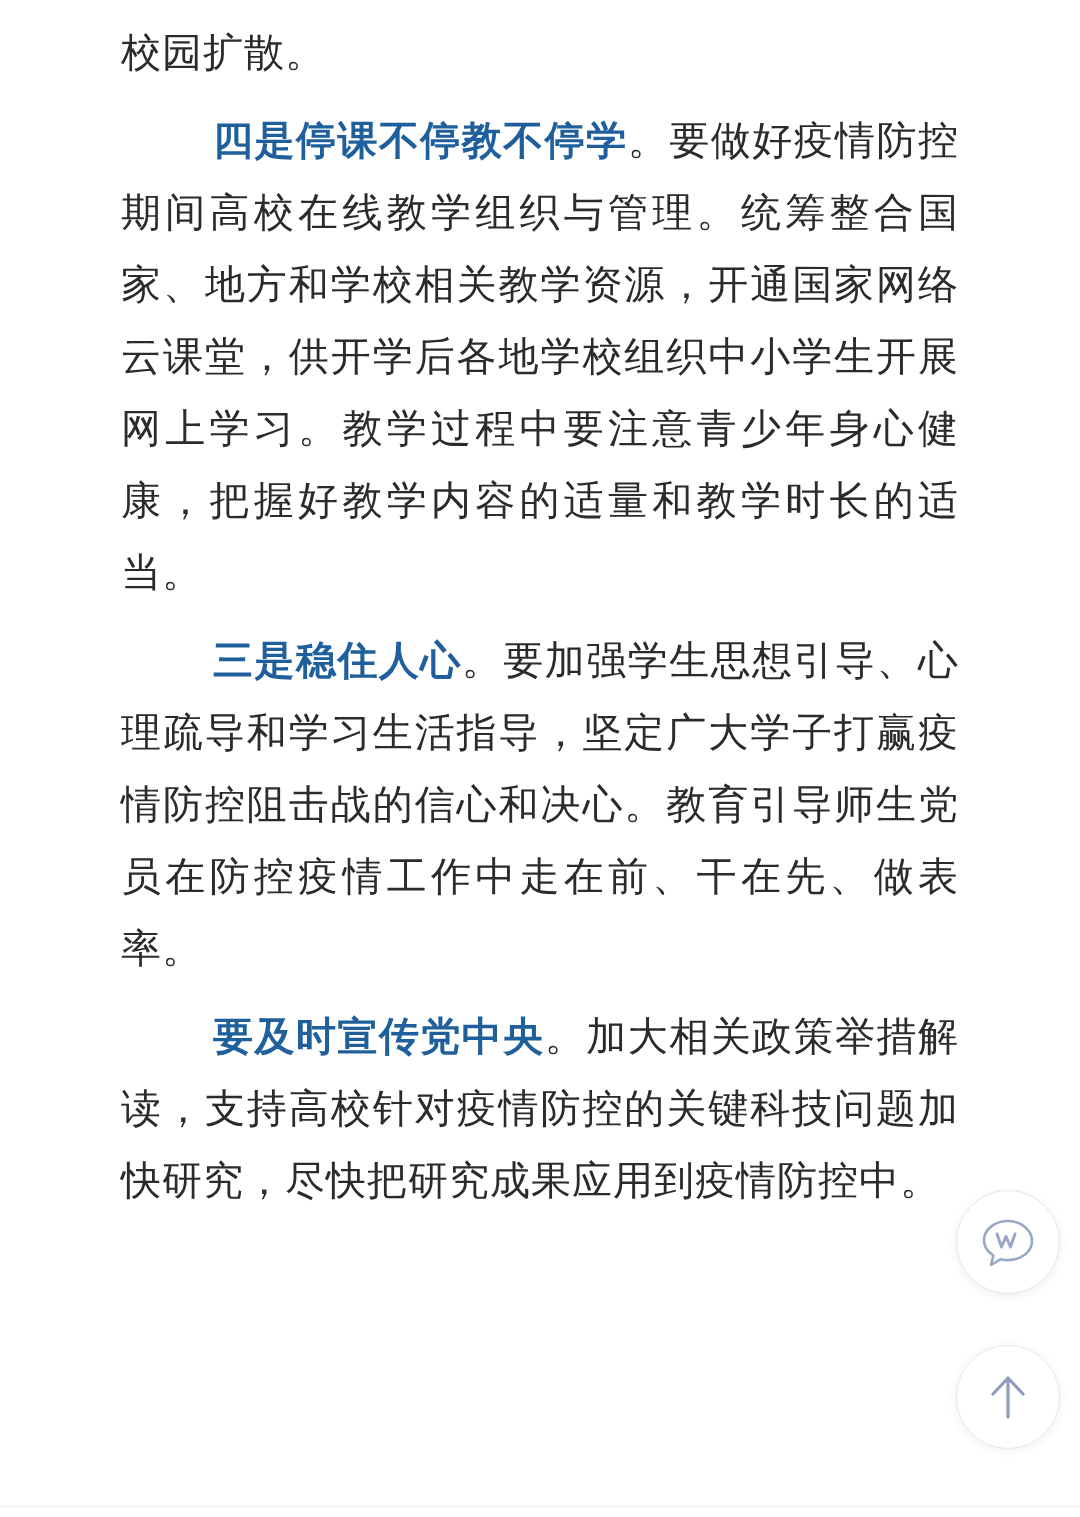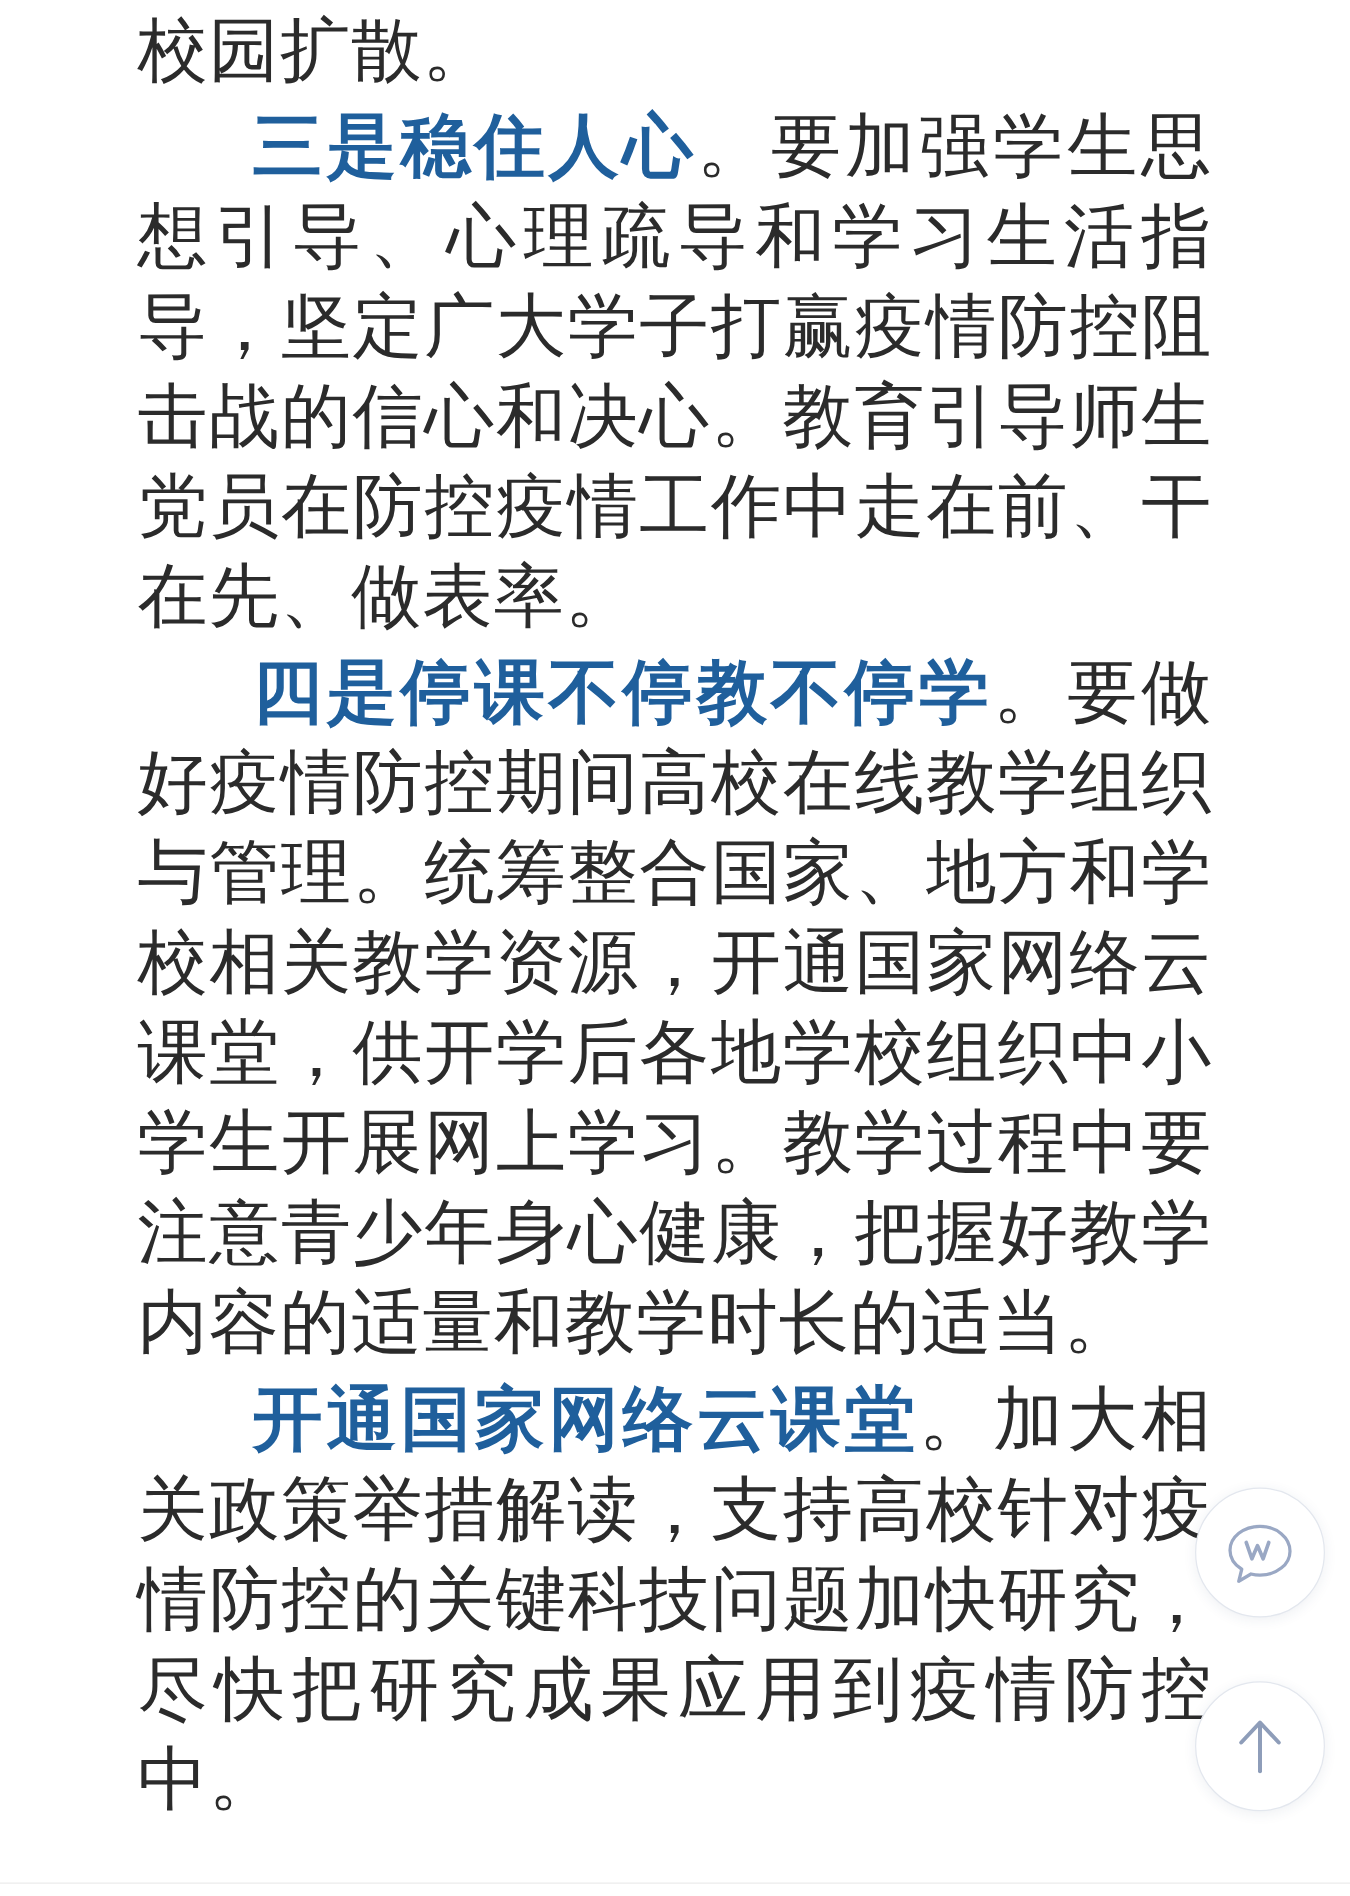--- a/index.html
+++ b/index.html
@@ -16,23 +16,23 @@
   }
   .article {
     position: absolute;
     top: 0;
     left: 0;
     width: 1080px;
     padding: 0;
     box-sizing: border-box;
   }
   .para {
-    margin: 5px;
+    margin: 16px;
     padding: 0 105px 0 105px;
-    font-size: 56px;
+    font-size: 40px;
     line-height: 72px;
     color: #2b2b2b;
     letter-spacing: 1px;
     text-align: justify;
     text-justify: inter-ideograph;
     word-break: break-all;
   }
   .para.indent {
     text-indent: 92px;
   }
@@ -84,29 +84,29 @@
 </head>
 <body>
 
 <div class="article">
 
   <p class="para first">
     <span>校园扩散。</span>
   </p>
 
   <p class="para indent">
+    <span class="heading">四是停课不停教不停学</span><span>。要做好疫情防控期间高校在线教学组织与管理。统筹整合国家、地方和学校相关教学资源，开通国家网络云课堂，供开学后各地学校组织中小学生开展网上学习。教学过程中要注意青少年身心健康，把握好教学内容的适量和教学时长的适当。</span>
+  </p>
+
+  <p class="para indent">
     <span class="heading">三是稳住人心</span><span>。要加强学生思想引导、心理疏导和学习生活指导，坚定广大学子打赢疫情防控阻击战的信心和决心。教育引导师生党员在防控疫情工作中走在前、干在先、做表率。</span>
   </p>
 
   <p class="para indent">
-    <span class="heading">四是停课不停教不停学</span><span>。要做好疫情防控期间高校在线教学组织与管理。统筹整合国家、地方和学校相关教学资源，开通国家网络云课堂，供开学后各地学校组织中小学生开展网上学习。教学过程中要注意青少年身心健康，把握好教学内容的适量和教学时长的适当。</span>
-  </p>
-
-  <p class="para indent">
-    <span class="heading">开通国家网络云课堂</span><span>。加大相关政策举措解读，支持高校针对疫情防控的关键科技问题加快研究，尽快把研究成果应用到疫情防控中。</span>
+    <span class="heading">要及时宣传党中央</span><span>。加大相关政策举措解读，支持高校针对疫情防控的关键科技问题加快研究，尽快把研究成果应用到疫情防控中。</span>
   </p>
 
 
   <p class="para indent">
     
   </p>
 
 </div>
 
 <div class="fab fab-brand">

